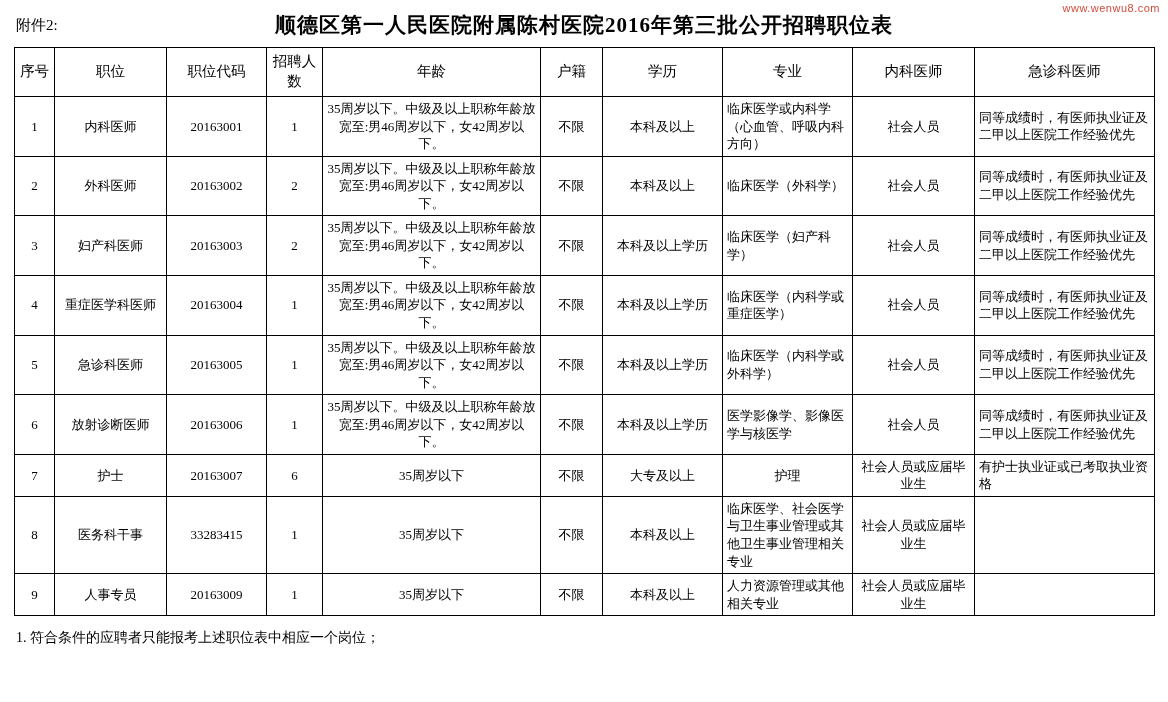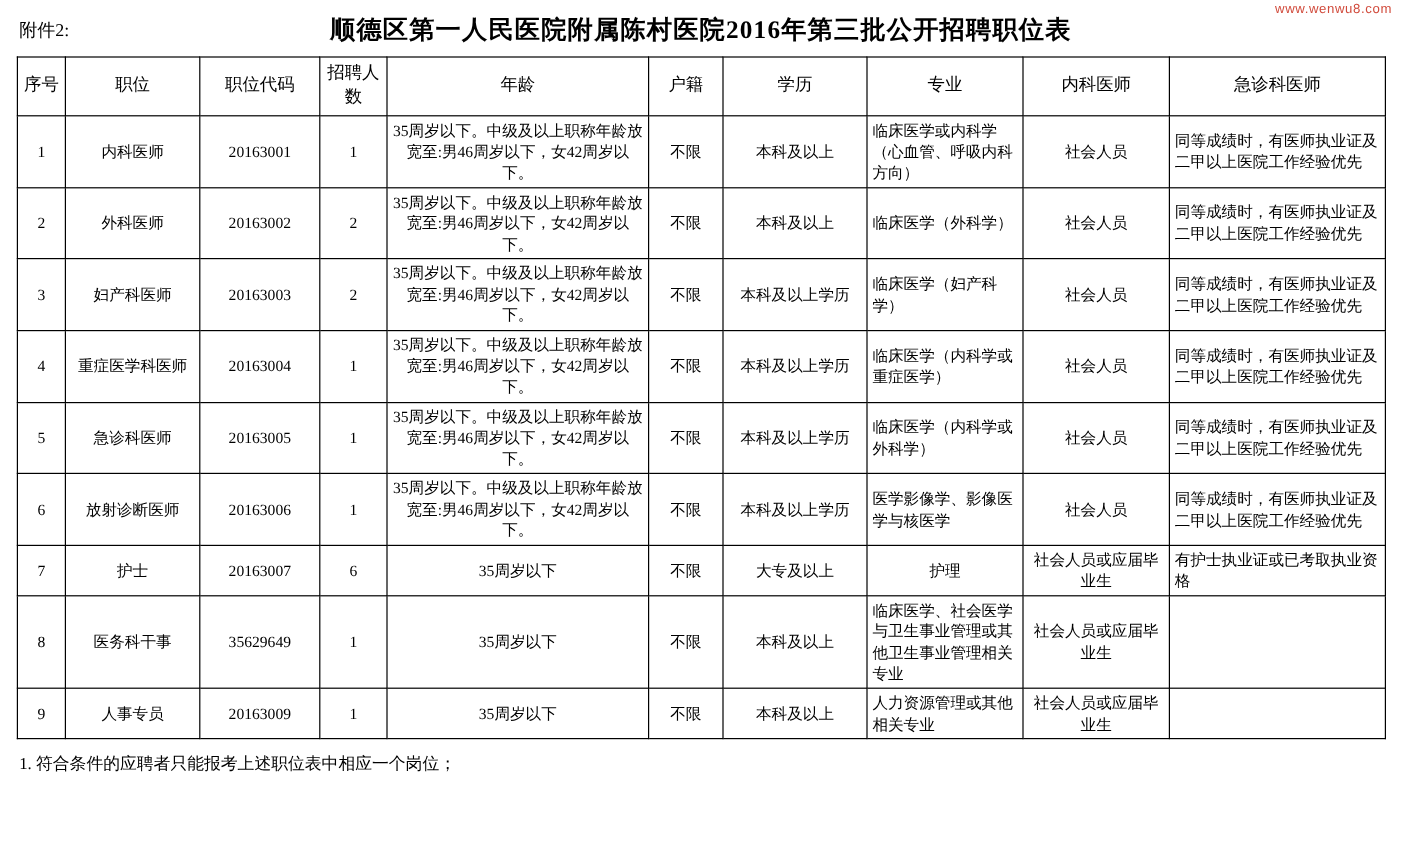--- a/index.html
+++ b/index.html
@@ -225,21 +225,21 @@
         <td class="c">35周岁以下</td>
         <td class="c">不限</td>
         <td class="c">大专及以上</td>
         <td class="c">护理</td>
         <td class="c">社会人员或应届毕业生</td>
         <td class="l">有护士执业证或已考取执业资格</td>
       </tr>
       <tr>
         <td class="c">8</td>
         <td class="c">医务科干事</td>
-        <td class="c">35629649</td>
+        <td class="c">33283415</td>
         <td class="c">1</td>
         <td class="c">35周岁以下</td>
         <td class="c">不限</td>
         <td class="c">本科及以上</td>
         <td class="l">临床医学、社会医学与卫生事业管理或其他卫生事业管理相关专业</td>
         <td class="c">社会人员或应届毕业生</td>
         <td class="l"></td>
       </tr>
       <tr>
         <td class="c">9</td>

